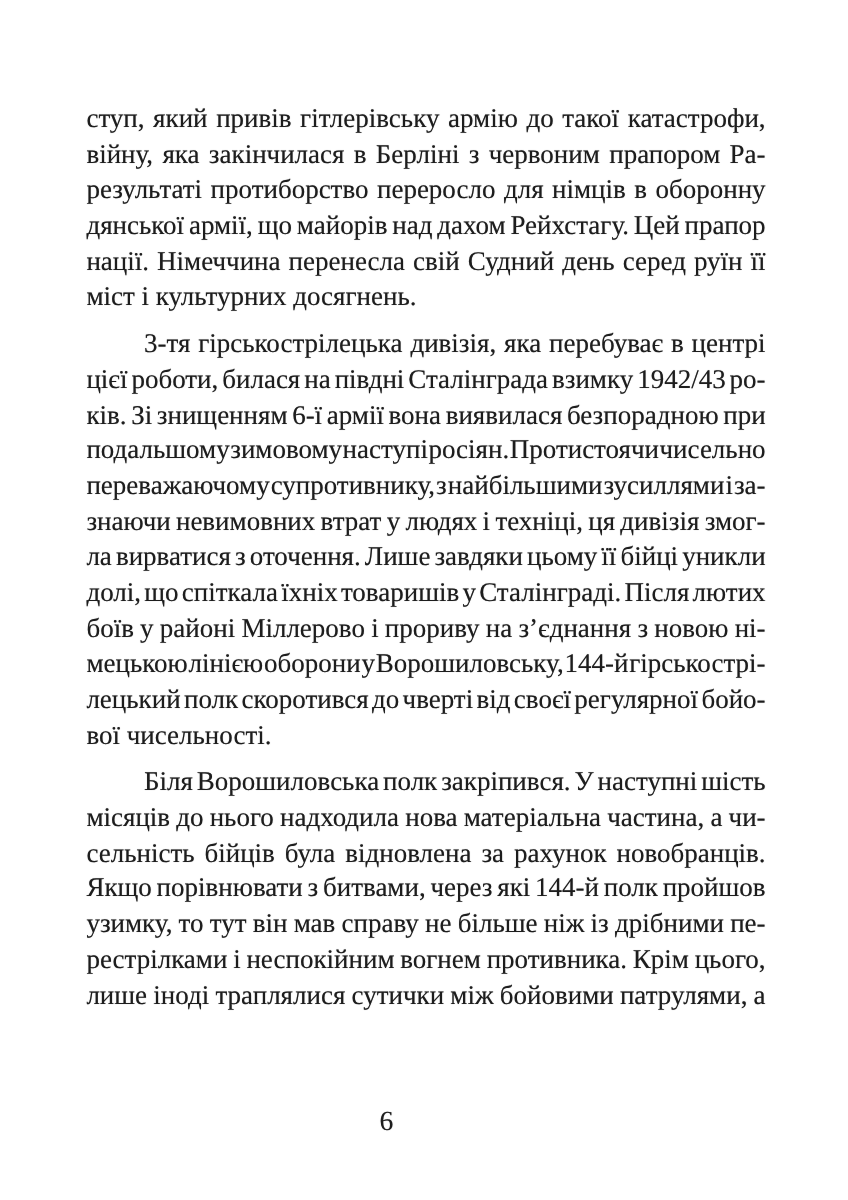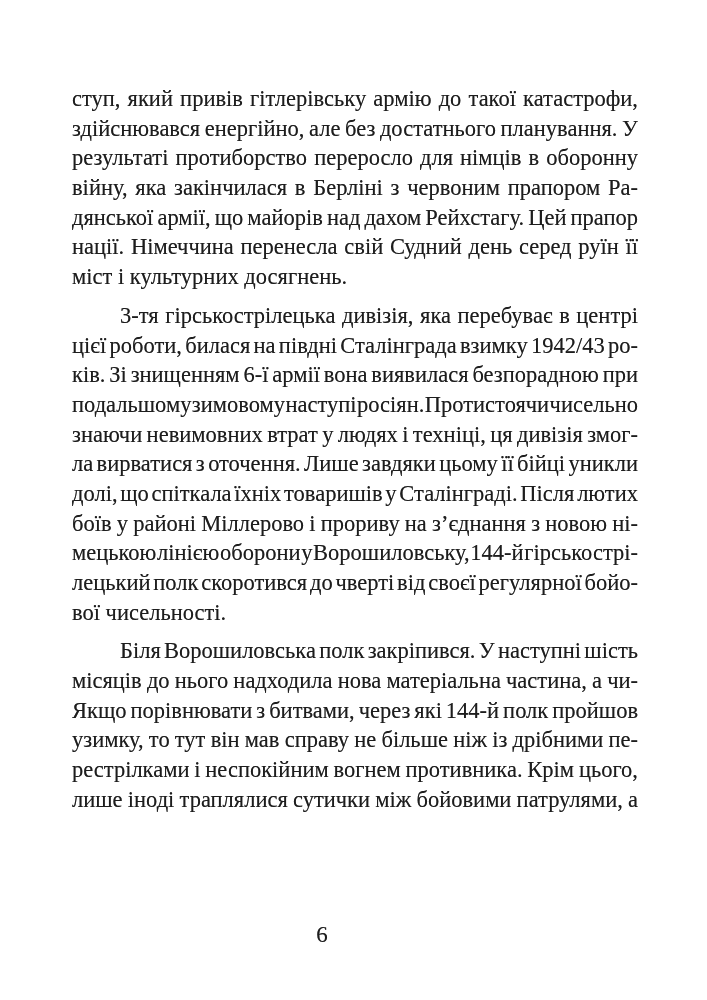--- a/index.html
+++ b/index.html
@@ -51,45 +51,46 @@
 </style>
 </head>
 <body>
 
 <div class="page">
 
   <div class="text-column">
 
     <div class="paragraph">
       <div class="line"><span style="word-spacing: 1.52902px;">ступ, який привів гітлерівську армію до такої катастрофи,</span></div>
-      <div class="line"><span style="word-spacing: -1.04427px;">здійснювався енергійно, але без достатнього планування. У</span></div>
+      <div class="line"><span style="word-spacing: 2.14648px;">війну, яка закінчилася в Берліні з червоним прапором Ра-</span></div>
       <div class="line"><span style="word-spacing: 1.42708px;">результаті протиборство переросло для німців в оборонну</span></div>
-      <div class="line"><span style="word-spacing: 2.14648px;">війну, яка закінчилася в Берліні з червоним прапором Ра-</span></div>
       <div class="line"><span style="word-spacing: -1.58008px;">дянської армії, що майорів над дахом Рейхстагу. Цей прапор</span></div>
       <div class="line"><span style="word-spacing: 1.09375px;">нації. Німеччина перенесла свій Судний день серед руїн її</span></div>
       <div class="line end"><span style="word-spacing: 0px;">міст і культурних досягнень.</span></div>
     </div>
 
     <div class="paragraph">
       <div class="line indent"><span style="word-spacing: 0.927083px;">3-тя гірськострілецька дивізія, яка перебуває в центрі</span></div>
       <div class="line"><span style="word-spacing: -2.32422px; font-family: Liberation Serif, serif;">цієї роботи, билася на півдні Сталінграда взимку 1942/43 ро-</span></div>
       <div class="line"><span style="word-spacing: -1.7793px;">ків. Зі знищенням 6-ї армії вона виявилася безпорадною при</span></div>
       <div class="line"><span style="word-spacing: -5.17812px;">подальшому зимовому наступі росіян. Протистоячи чисельно</span></div>
+      <div class="line"><span style="word-spacing: -4.77083px;">переважаючому супротивнику, з найбільшими зусиллями і за-</span></div>
       <div class="line"><span style="word-spacing: -1.23264px;">знаючи невимовних втрат у людях і техніці, ця дивізія змог-</span></div>
       <div class="line"><span style="word-spacing: -2.23438px;">ла вирватися з оточення. Лише завдяки цьому її бійці уникли</span></div>
       <div class="line"><span style="word-spacing: -2.91406px;">долі, що спіткала їхніх товаришів у Сталінграді. Після лютих</span></div>
       <div class="line"><span style="word-spacing: -0.446875px;">боїв у районі Міллерово і прориву на з’єднання з новою ні-</span></div>
       <div class="line"><span style="word-spacing: -4.94531px;">мецькою лінією оборони у Ворошиловську, 144-й гірськострі-</span></div>
       <div class="line"><span style="word-spacing: -2.83398px;">лецький полк скоротився до чверті від своєї регулярної бойо-</span></div>
       <div class="line end"><span style="word-spacing: 0px;">вої чисельності.</span></div>
     </div>
 
     <div class="paragraph">
       <div class="line indent"><span style="word-spacing: -2.35677px;">Біля Ворошиловська полк закріпився. У наступні шість</span></div>
       <div class="line"><span style="word-spacing: -0.482422px;">місяців до нього надходила нова матеріальна частина, а чи-</span></div>
+      <div class="line"><span style="word-spacing: 2.66146px;">сельність бійців була відновлена за рахунок новобранців.</span></div>
       <div class="line"><span style="word-spacing: -1.6582px;">Якщо порівнювати з битвами, через які 144-й полк пройшов</span></div>
       <div class="line"><span style="word-spacing: -0.427557px;">узимку, то тут він мав справу не більше ніж із дрібними пе-</span></div>
       <div class="line"><span style="word-spacing: -0.830729px;">рестрілками і неспокійним вогнем противника. Крім цього,</span></div>
       <div class="line"><span style="word-spacing: -0.446429px;">лише іноді траплялися сутички між бойовими патрулями, а</span></div>
     </div>
 
   </div>
 
   <div class="page-number">6</div>
 

